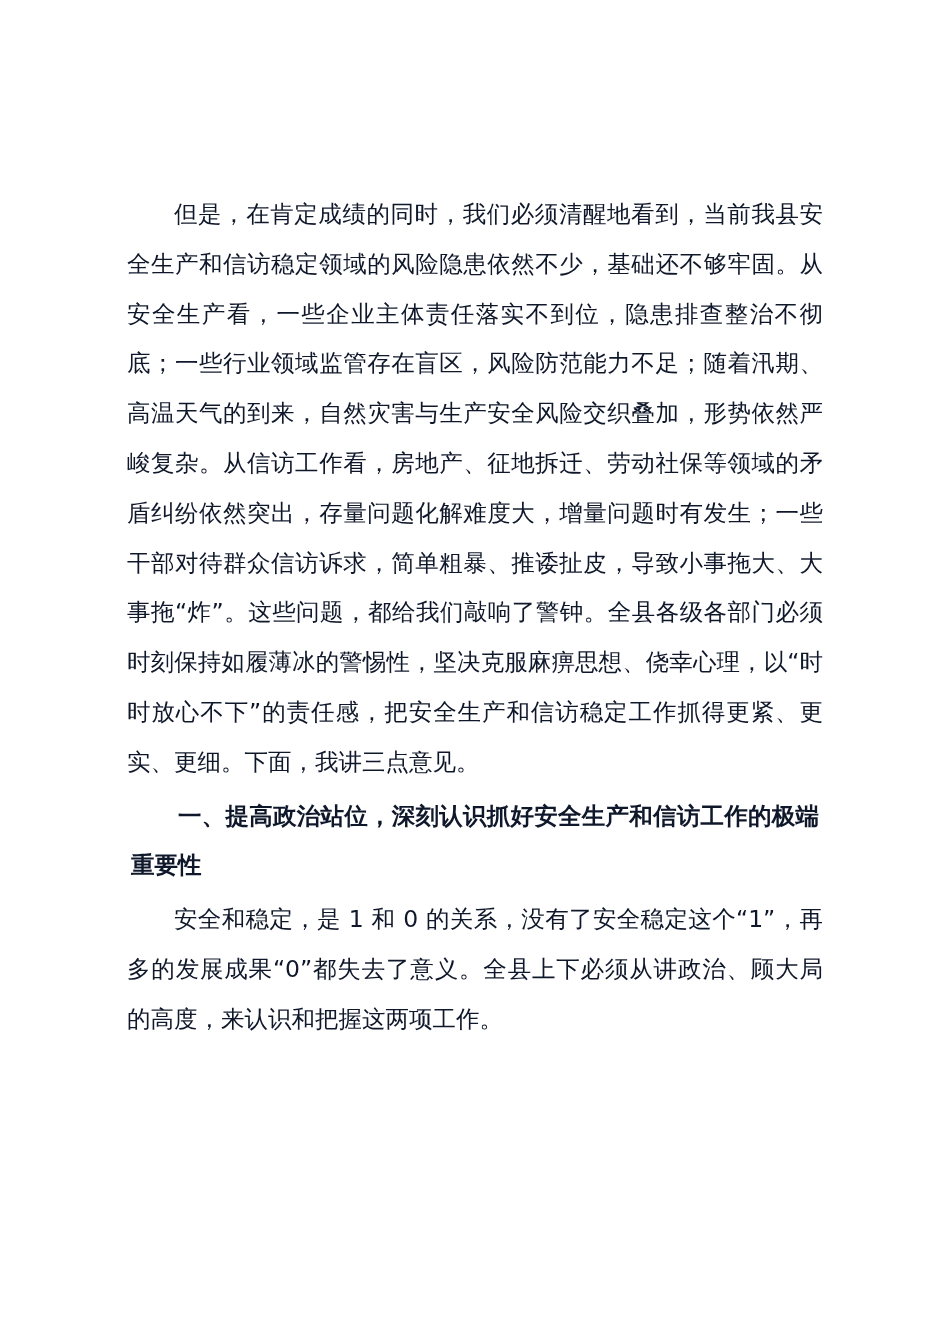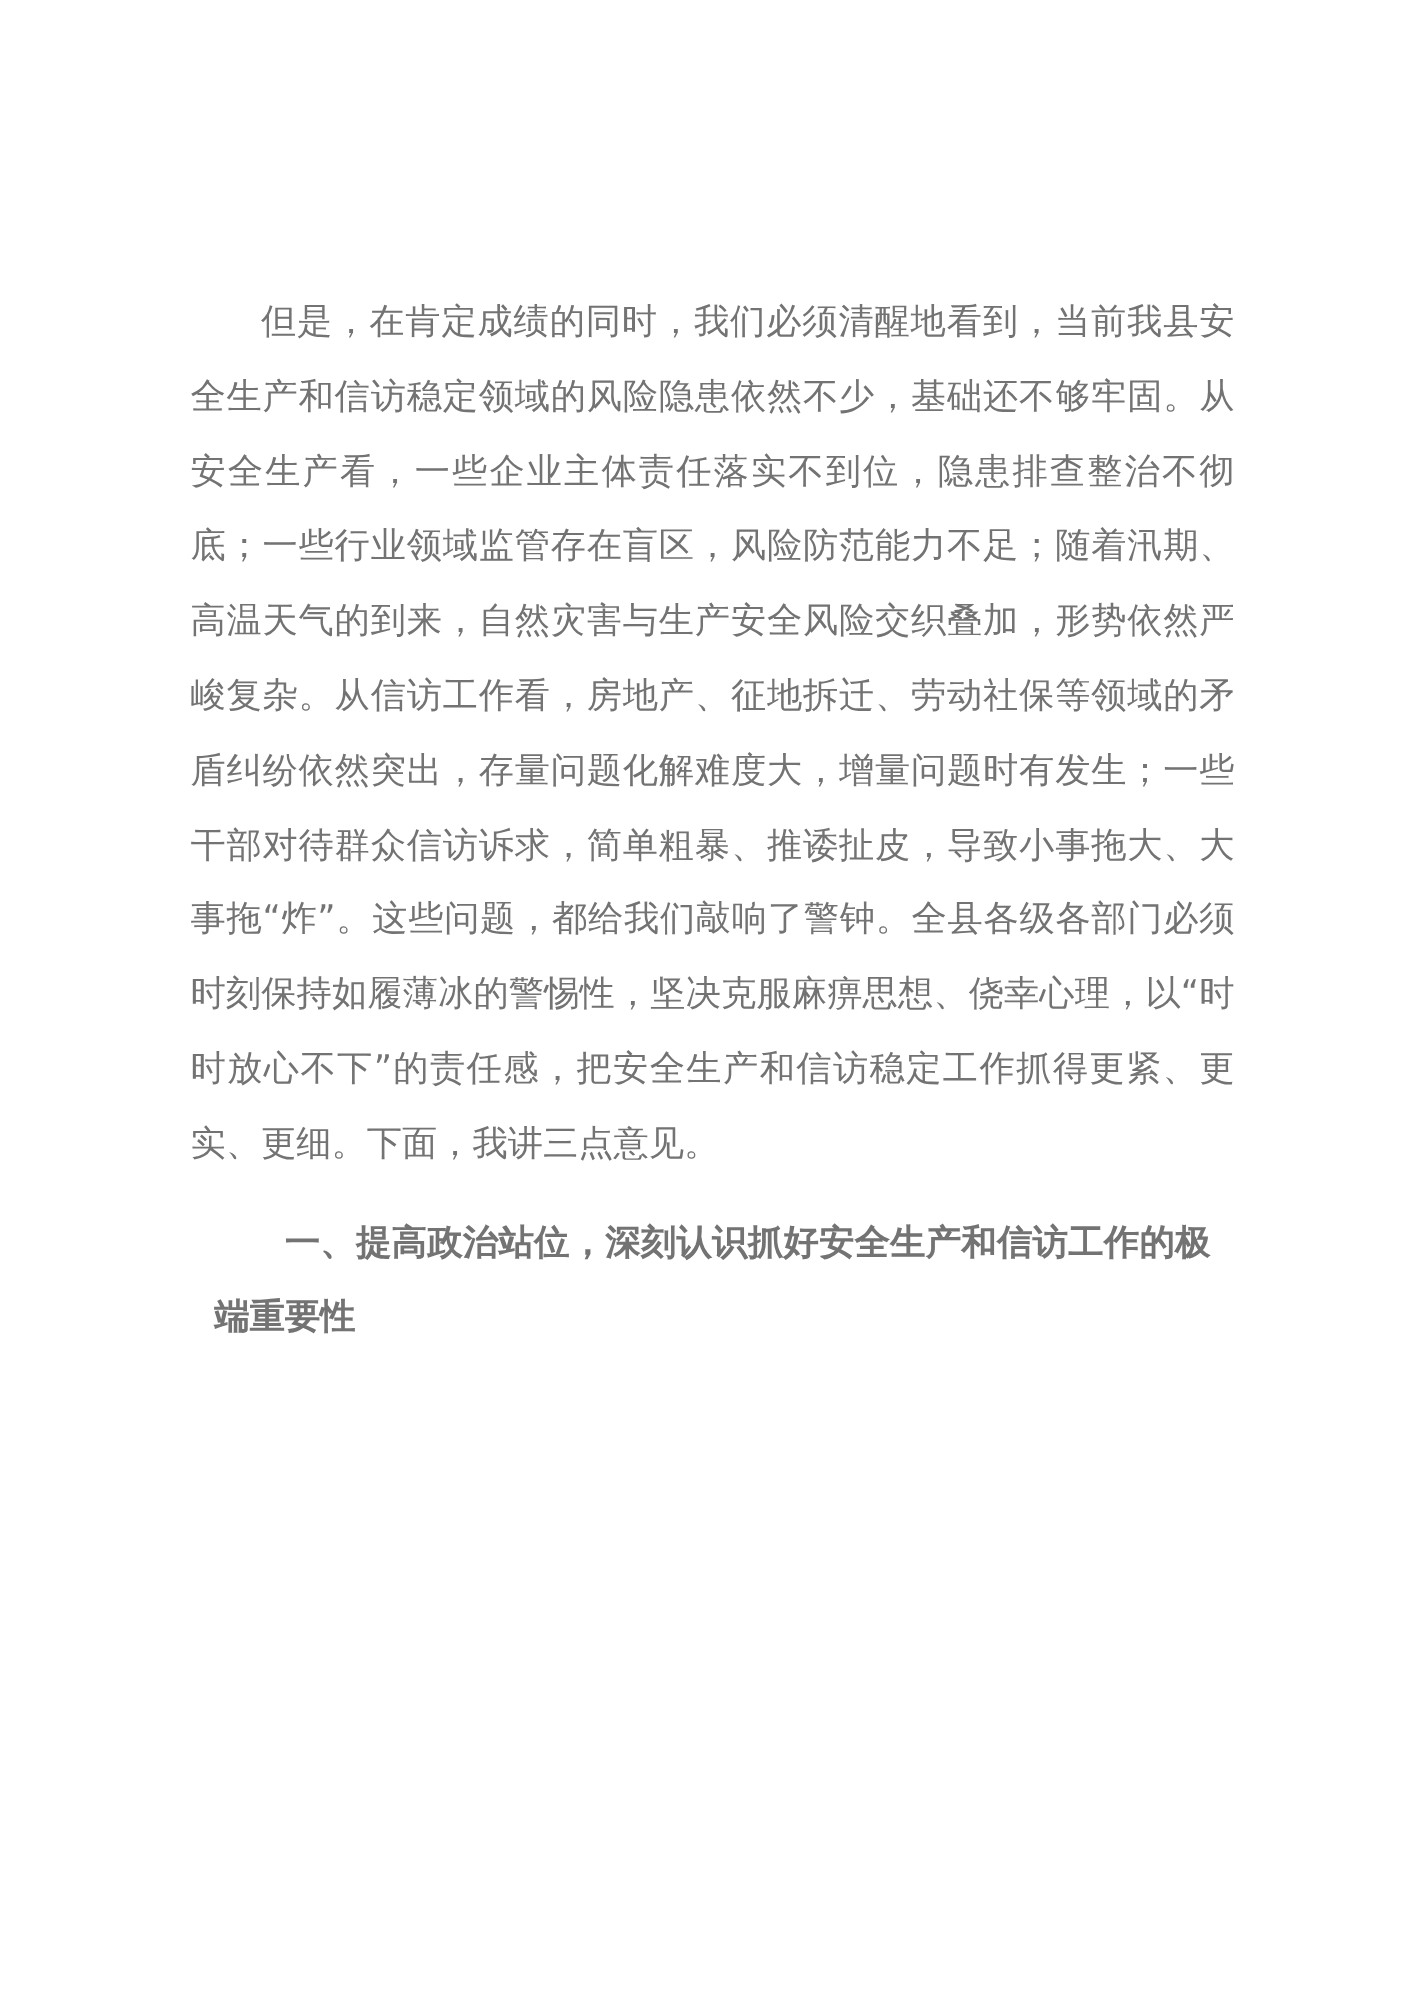--- a/index.html
+++ b/index.html
@@ -5,26 +5,27 @@
   html, body { margin: 0; padding: 0; background: #ffffff; }
   body { width: 950px; height: 1344px; position: relative; overflow: hidden; }
   .page {
     position: absolute;
     left: 127px;
     top: 190px;
     width: 696px;
     font-family: "DejaVu Sans", "Liberation Sans", sans-serif;
     font-size: 23.5px;
     line-height: 49.8px;
-    color: #737373;
+    color: #0f172a;
     text-align: justify;
     text-justify: inter-character;
   }
   .para { margin: 0; text-indent: 2em; word-break: break-all; }
-  .heading { margin: 16px; text-indent: 2em; font-weight: bold; word-break: break-all; }
+  .heading { margin: 4px; text-indent: 2em; font-weight: bold; word-break: break-all; }
 </style>
 </head>
 <body>
 
 <div class="page">
   <p class="para">但是，在肯定成绩的同时，我们必须清醒地看到，当前我县安全生产和信访稳定领域的风险隐患依然不少，基础还不够牢固。从安全生产看，一些企业主体责任落实不到位，隐患排查整治不彻底；一些行业领域监管存在盲区，风险防范能力不足；随着汛期、高温天气的到来，自然灾害与生产安全风险交织叠加，形势依然严峻复杂。从信访工作看，房地产、征地拆迁、劳动社保等领域的矛盾纠纷依然突出，存量问题化解难度大，增量问题时有发生；一些干部对待群众信访诉求，简单粗暴、推诿扯皮，导致小事拖大、大事拖“炸”。这些问题，都给我们敲响了警钟。全县各级各部门必须时刻保持如履薄冰的警惕性，坚决克服麻痹思想、侥幸心理，以“时时放心不下”的责任感，把安全生产和信访稳定工作抓得更紧、更实、更细。下面，我讲三点意见。</p>
   <p class="heading">一、提高政治站位，深刻认识抓好安全生产和信访工作的极端重要性</p>
+  <p class="para"> 安全和稳定，是 1 和 0 的关系，没有了安全稳定这个“1”，再多的发展成果“0”都失去了意义。全县上下必须从讲政治、顾大局的高度，来认识和把握这两项工作。</p>
 </div>
 
 </body></html>

